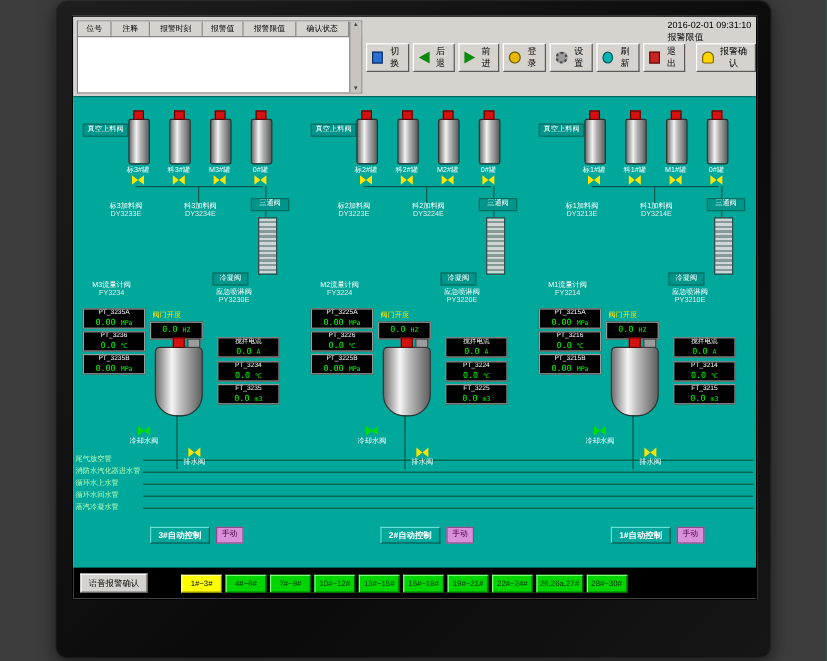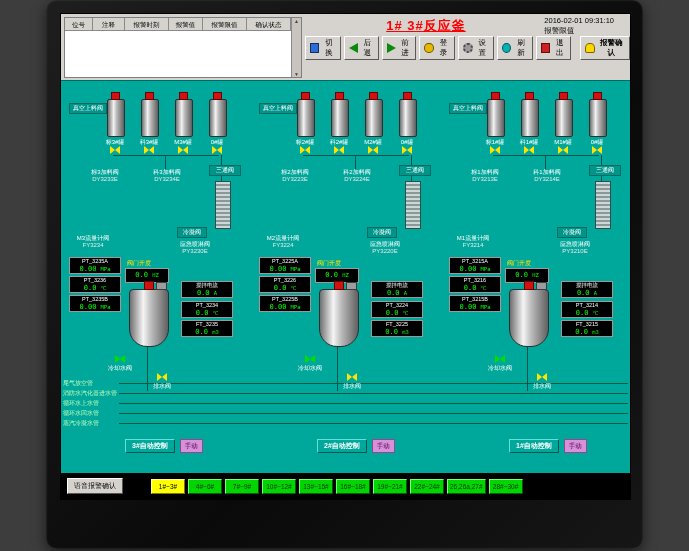--- a/index.html
+++ b/index.html
@@ -8,24 +8,24 @@
   .bezel{position:absolute;left:46px;top:0;width:597px;height:549px;background:linear-gradient(135deg,#1e1e1e,#0a0a0a 60%,#161616);border-radius:10px;box-shadow:0 4px 14px rgba(0,0,0,.55), inset 0 0 2px #4a4a4a}
   .screen{position:absolute;left:14px;top:13px;width:569px;height:485px;background:#d6d3ce;border:1px solid #000;overflow:hidden}
 
   
   .topbar{position:absolute;left:0;top:0;width:569px;height:66px;background:#d6d3ce}
   .alarm{position:absolute;left:3px;top:3px;width:236px;height:59px;background:#fff;border:1px solid #7f7f7f}
   .alarm-head{display:flex;height:13px;background:#d6d3ce}
   .ath{border-right:1px solid #8a8a8a;border-bottom:1px solid #8a8a8a;font-size:6.5px;line-height:13px;text-align:center;color:#000;overflow:hidden;white-space:nowrap;box-sizing:border-box}
   .alarm-scroll{position:absolute;right:0;top:0;bottom:0;width:9px;background:#c9c5be;border-left:1px solid #8a8a8a;display:flex;flex-direction:column;justify-content:space-between;align-items:center;font-size:5px;color:#444}
   .title{position:absolute;left:250px;top:3px;width:230px;text-align:center;font-size:13px;font-weight:bold;color:#f00;text-decoration:underline;letter-spacing:1px}
-  .datetime{position:absolute;right:16px;top:2px;font-size:7.5px;color:#000;line-height:1.35}
+  .datetime{position:absolute;right:4px;top:2px;font-size:7.5px;color:#000;line-height:1.35}
   .toolbar{position:absolute;left:244px;top:22px;display:flex;gap:3px;align-items:center}
   .tbtn{display:flex;align-items:center;gap:3px;height:24px;padding:0 4px;background:#d6d3ce;border:1px solid;border-color:#fff #5a5a5a #5a5a5a #fff;font-size:7.5px;font-family:inherit;color:#000;cursor:pointer}
-  .tbtn.ack{margin-left:6px;font-weight:bold}
+  .tbtn.ack{margin-left:6px;font-weight:normal}
   .ic{width:10px;height:10px;display:inline-block;box-sizing:border-box}
   .ic.switch-icon{background:#2a6fd6;border:1px solid #12305e}
   .ic.back-icon{width:0;height:0;border:5px solid transparent;border-right:9px solid #0a8a0a;border-left:0}
   .ic.forward-icon{width:0;height:0;border:5px solid transparent;border-left:9px solid #0a8a0a;border-right:0}
   .ic.login-icon{background:#e6b800;border-radius:50%;border:1px solid #6e5600}
   .ic.settings-icon{background:#9a9a9a;border:2px dotted #484848;border-radius:50%}
   .ic.refresh-icon{background:#00b2b2;border-radius:50%;border:1px solid #045a5a}
   .ic.exit-icon{background:#cc2222;border:1px solid #5e0f0f}
   .ic.bell-icon{background:#ffd700;border:1px solid #7a6400;border-radius:50% 50% 2px 2px}
 
@@ -80,21 +80,20 @@
             <div class="ath" style="width: 44px;">报警时刻</div>
             <div class="ath" style="width: 34px;">报警值</div>
             <div class="ath" style="width: 44px;">报警限值</div>
             <div class="ath" style="width: 44px;">确认状态</div>
           </div>
         <div class="alarm-scroll">
           <span>▲</span>
           <span>▼</span>
         </div>
       </div>
-      <div class="title">1# 3#反应釜</div>
       <div class="datetime">
         <div>2016-02-01 09:31:10</div>
         <div>报警限值</div>
       </div>
       <div class="toolbar" id="toolbar">
           <button class="tbtn">
             <span class="ic switch-icon"></span>
             <span>切换</span>
           </button>
           <button class="tbtn">

